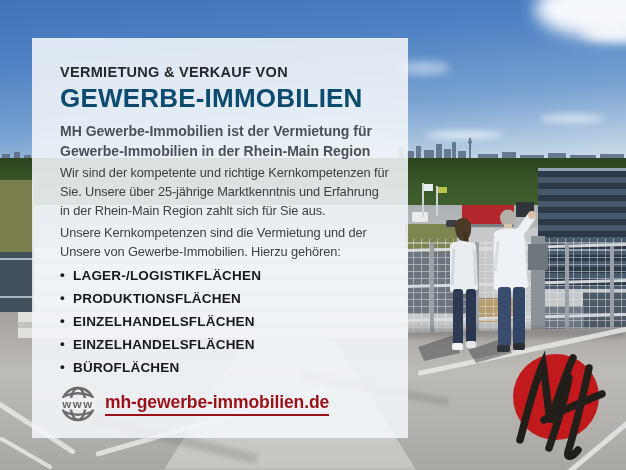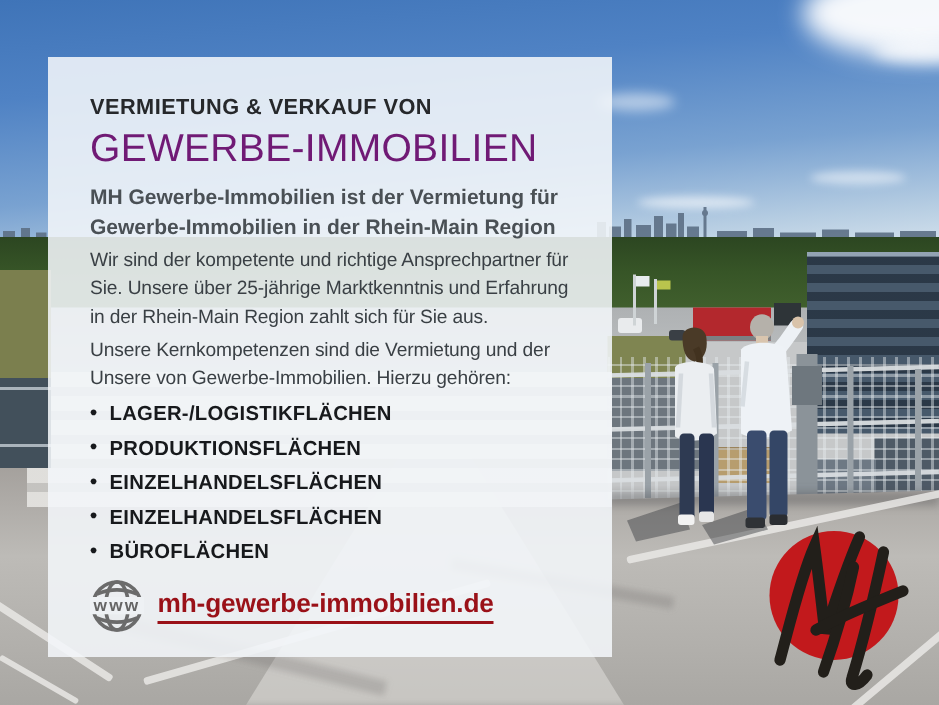--- a/index.html
+++ b/index.html
@@ -76,21 +76,21 @@
   .tire1{left:60px;top:430px;width:200px;height:10px;transform:rotate(14deg);}
   .tire2{left:300px;top:385px;width:150px;height:8px;transform:rotate(10deg);}
   .people{left:410px;top:185px;}
   .logo{left:506px;top:348px;}
 
   
   .panel{left:32px;top:38px;width:376px;height:400px;box-sizing:border-box;
          background:rgba(243,246,249,.88);padding:26px 6px 0 28px;}
   .kicker{font-size:14.5px;font-weight:bold;color:#26282b;letter-spacing:.3px;
           line-height:17px;margin:0 0 2px;}
-  .title{font-size:26px;font-weight:normal;color:#701a75;letter-spacing:.2px;
+  .title{font-size:26px;font-weight:bold;color:#0c4a6e;letter-spacing:.2px;
          line-height:30px;margin:0 0 8px;}
   .subtitle{margin:0 0 2px;}
   .subtitle .line{font-size:14px;font-weight:bold;color:#4a5055;line-height:20px;white-space:nowrap;}
   .par{margin:0;}
   .par1{margin-bottom:3px;}
   .par2{margin-bottom:8px;}
   .par .line{font-size:12.8px;color:#3a4045;line-height:19px;white-space:nowrap;letter-spacing:-.1px;}
   .bullets{list-style:none;margin:0;padding:0;}
   .bullets li{position:relative;font-size:13.5px;font-weight:bold;color:#17191c;
               letter-spacing:.2px;line-height:14px;margin-bottom:9px;padding-left:13px;white-space:nowrap;}
@@ -226,21 +226,21 @@
   <div class="abs panel">
     <div class="kicker">VERMIETUNG &amp; VERKAUF VON</div>
     <div class="title">GEWERBE-IMMOBILIEN</div>
 
     <div class="subtitle">
       <div class="line">MH Gewerbe-Immobilien ist der Vermietung für</div>
       <div class="line">Gewerbe-Immobilien in der Rhein-Main Region</div>
     </div>
 
     <div class="par par1">
-      <div class="line">Wir sind der kompetente und richtige Ansprechpartner für</div>
+      <div class="line">Wir sind der kompetente und richtige Kernkompetenzen für</div>
       <div class="line">Sie. Unsere über 25-jährige Marktkenntnis und Erfahrung</div>
       <div class="line">in der Rhein-Main Region zahlt sich für Sie aus.</div>
     </div>
 
     <div class="par par2">
       <div class="line">Unsere Kernkompetenzen sind die Vermietung und der</div>
       <div class="line">Unsere von Gewerbe-Immobilien. Hierzu gehören:</div>
     </div>
 
     <ul class="bullets">

